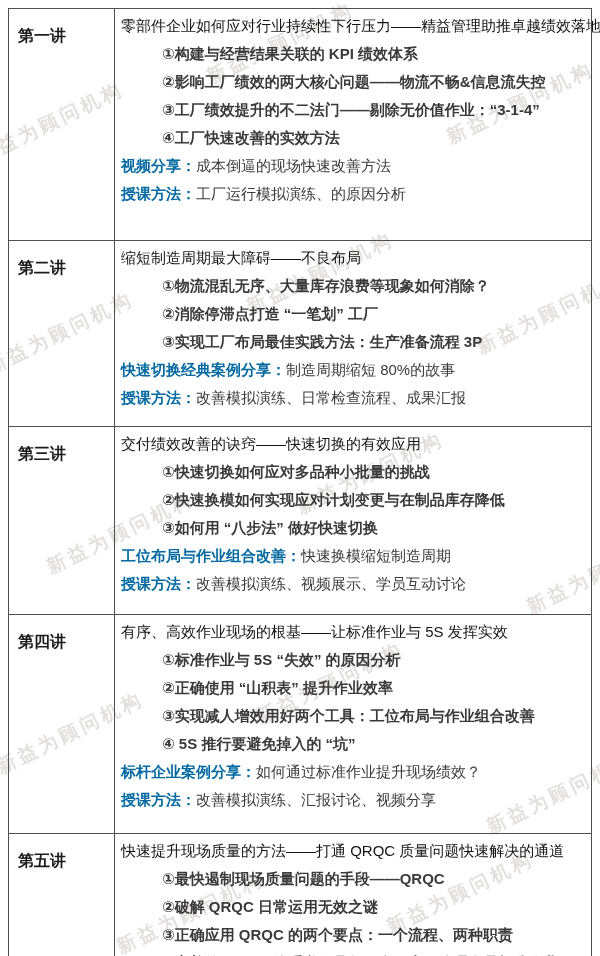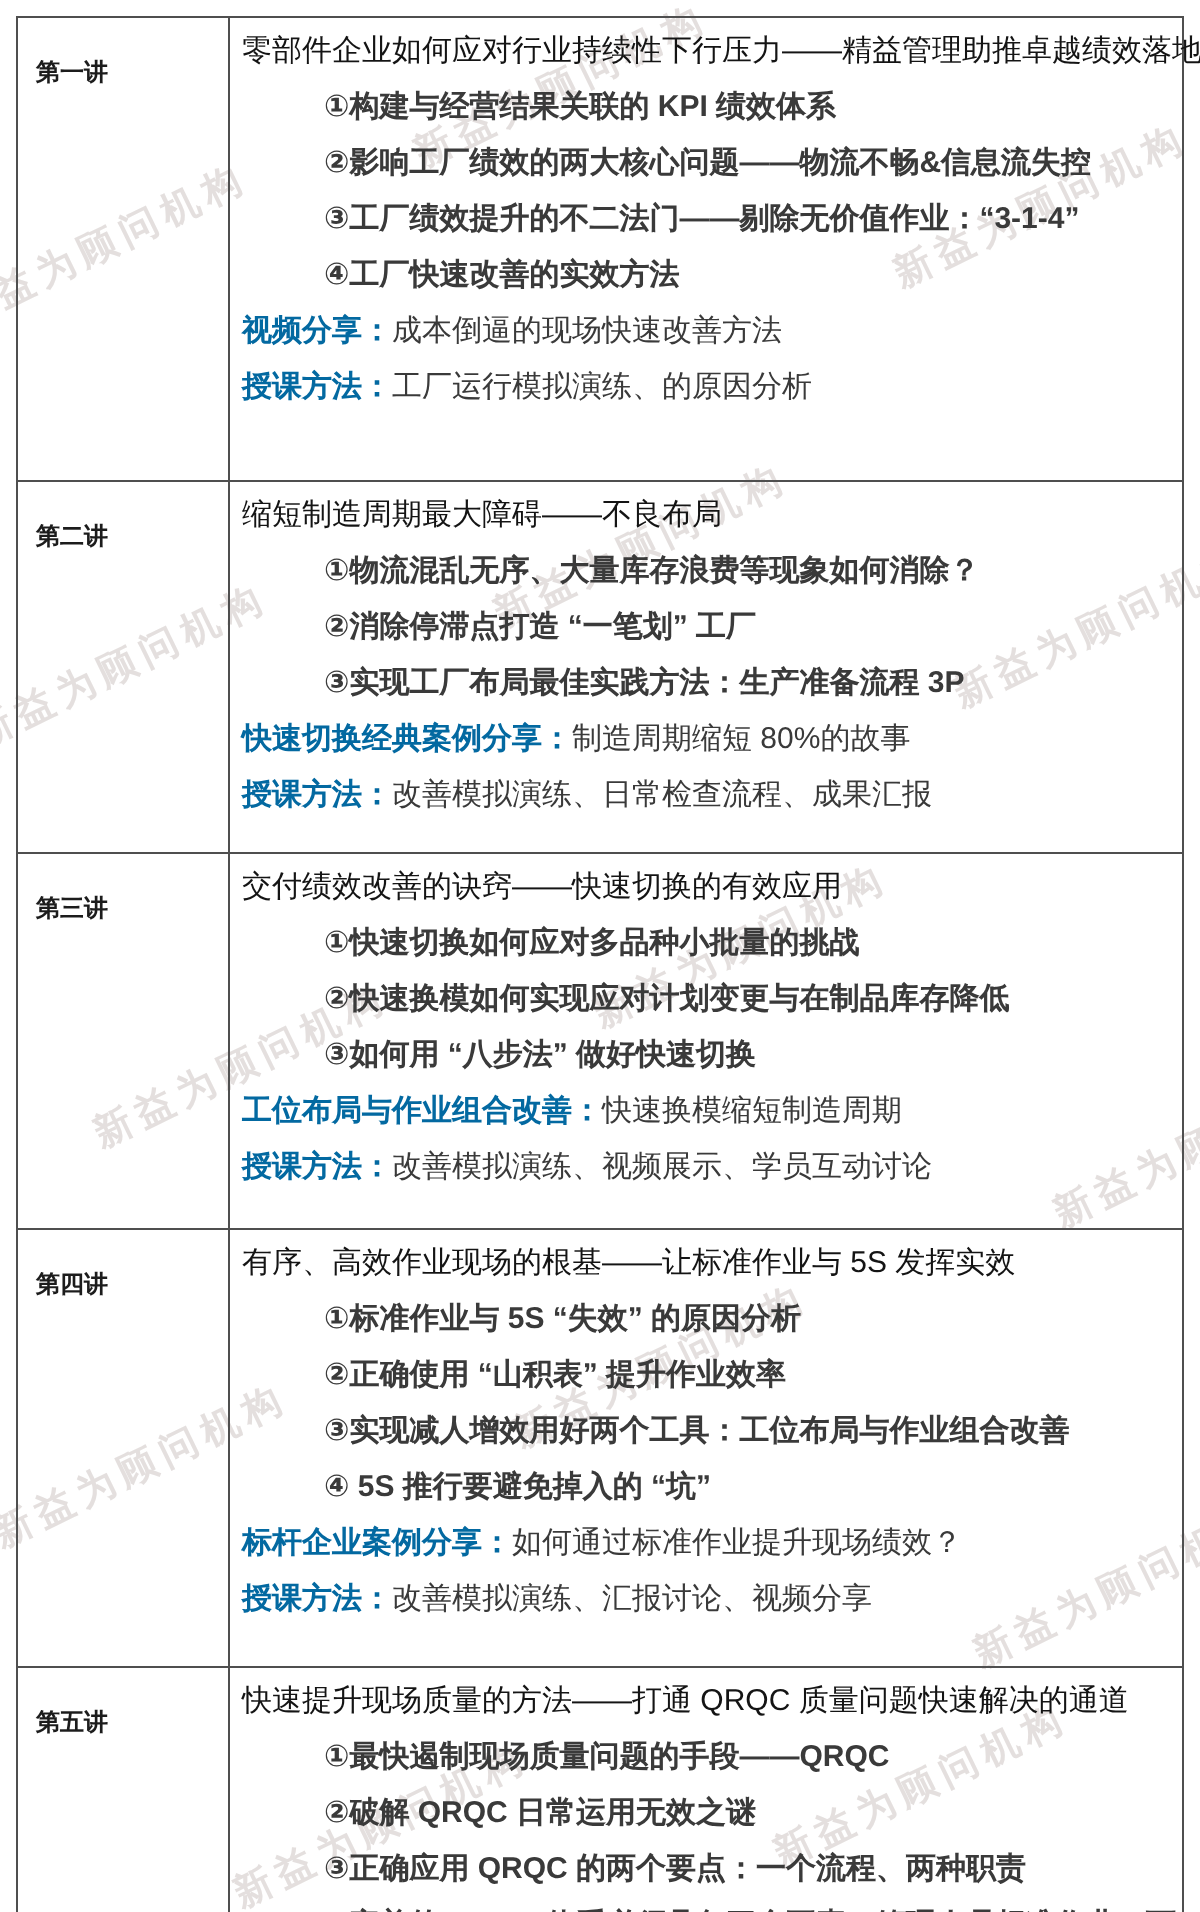--- a/index.html
+++ b/index.html
@@ -30,21 +30,21 @@
     border-collapse: collapse;
     z-index: 1;
     background: transparent;
     table-layout: fixed;
   }
   td { border: 1px solid #4f4f4f; vertical-align: top; background: transparent; }
   td.label-cell {
     width: 92px;
     padding: 16px 4px 0 9px;
     font-weight: bold;
-    font-size: 12px;
+    font-size: 16px;
     color: #1c1c1c;
     line-height: 22px;
   }
   td.content-cell {
     padding: 3px 2px 4px 6px;
     font-size: 15px;
     line-height: 28px;
   }
   .lecture-title {
     font-weight: normal;

